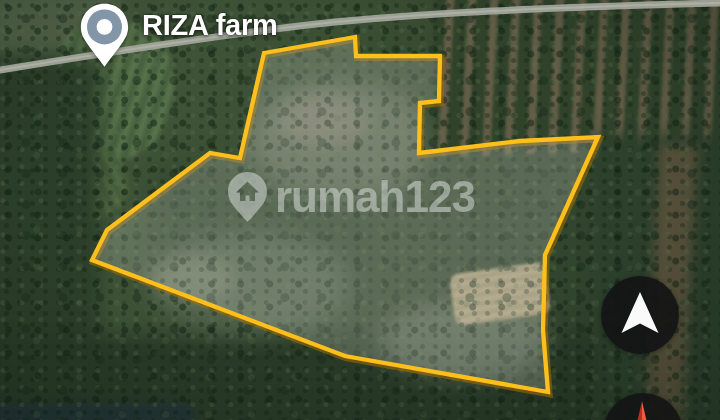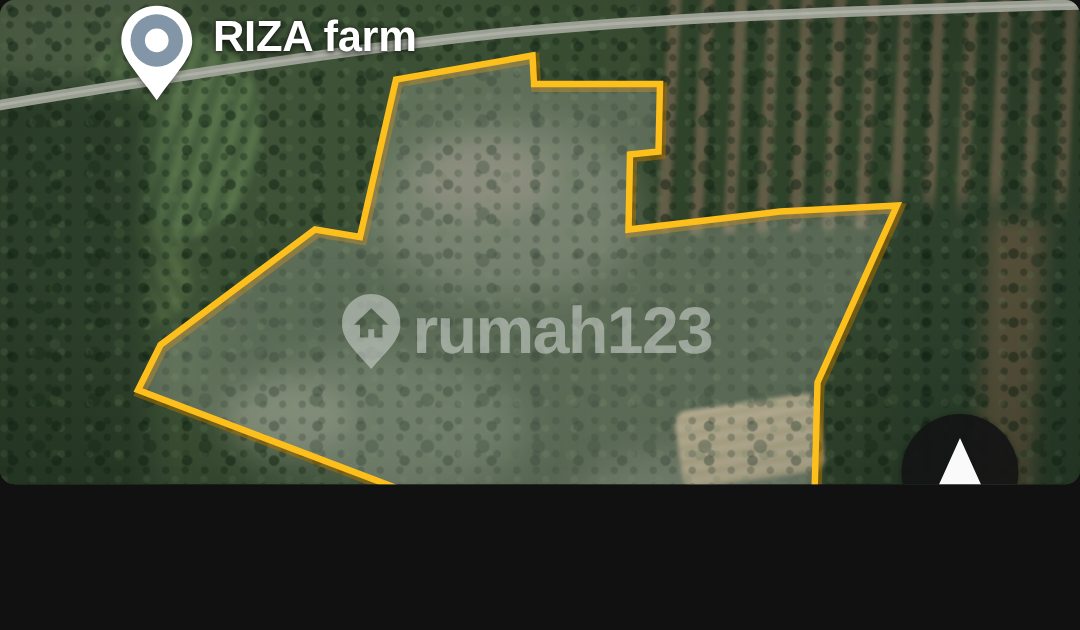--- a/index.html
+++ b/index.html
@@ -1,18 +1,18 @@
 <!DOCTYPE html>
 <html><head>
 <meta charset="utf-8">
 <style>
   html,body{margin:0;padding:0;background:#111;}
   *{box-sizing:border-box;font-family:"Liberation Sans",sans-serif;}
-  .screen{position:relative;width:720px;height:323px;overflow:hidden;
-    background:linear-gradient(115deg,#46593d 0%,#3d5236 28%,#35482f 58%,#2c3f2a 100%);border-radius:10px;}
+  .screen{position:relative;width:720px;height:420px;overflow:hidden;
+    background:linear-gradient(115deg,#46593d 0%,#3d5236 28%,#35482f 58%,#2c3f2a 100%);}
   .patch{position:absolute;pointer-events:none;}
   
   .p-topleft{left:-10px;top:-10px;width:130px;height:70px;background:#53644a;filter:blur(9px);opacity:.9;}
   .p-terraces{left:48px;top:20px;width:125px;height:140px;border-radius:45%;transform:rotate(9deg);
     background:repeating-linear-gradient(100deg,#5e7a50 0 7px,#47603e 7px 14px);filter:blur(2px);opacity:.85;}
   .p-terraces2{left:50px;top:148px;width:78px;height:72px;border-radius:45%;transform:rotate(-14deg);
     background:repeating-linear-gradient(75deg,#5a7348 0 6px,#465d3b 6px 12px);filter:blur(2px);opacity:.8;}
   .p-leftforest{left:-20px;top:55px;width:120px;height:400px;background:#2b3e29;filter:blur(10px);}
   .p-bottomforest{left:-20px;top:335px;width:780px;height:110px;background:#283a27;filter:blur(10px);}
   .p-midforest{left:150px;top:165px;width:220px;height:140px;background:#31462e;filter:blur(14px);opacity:.7;}
@@ -37,21 +37,21 @@
     background-size:29px 23px,37px 31px,19px 17px,43px 37px,13px 11px;}
   .vignette{inset:0;background:radial-gradient(ellipse at 45% 45%,transparent 55%,rgba(8,18,10,.28) 100%);}
   
   .overlay{position:absolute;left:0;top:0;width:720px;height:420px;pointer-events:none;}
   
   .marker{position:absolute;left:78px;top:2px;width:250px;height:70px;cursor:pointer;}
   .marker svg{position:absolute;left:0;top:0;filter:drop-shadow(0 2px 2px rgba(0,0,0,.35));}
   .marker .label{position:absolute;left:64px;top:7px;font-size:29px;font-weight:600;color:#ffffff;
     letter-spacing:-.2px;text-shadow:0 1px 4px rgba(0,0,0,.7),0 0 2px rgba(0,0,0,.45);white-space:nowrap;}
   
-  .watermark{position:absolute;left:228px;top:196px;display:flex;align-items:center;gap:8px;pointer-events:none;}
+  .watermark{position:absolute;left:228px;top:172px;display:flex;align-items:center;gap:8px;pointer-events:none;}
   .watermark .wm-text{font-size:44px;line-height:50px;font-weight:bold;letter-spacing:-1px;
     color:rgba(224,228,226,.5);white-space:nowrap;}
   
   .circle-btn{position:absolute;border:none;border-radius:50%;background:rgba(19,19,21,.92);
     padding:0;cursor:pointer;box-shadow:0 1px 5px rgba(0,0,0,.4);display:flex;align-items:center;justify-content:center;}
   .btn-locate{left:601px;top:276px;width:78px;height:78px;}
   .btn-compass{left:603px;top:393px;width:80px;height:80px;}
   .btn-compass svg{margin-top:-2px;}
 </style>
 </head>

